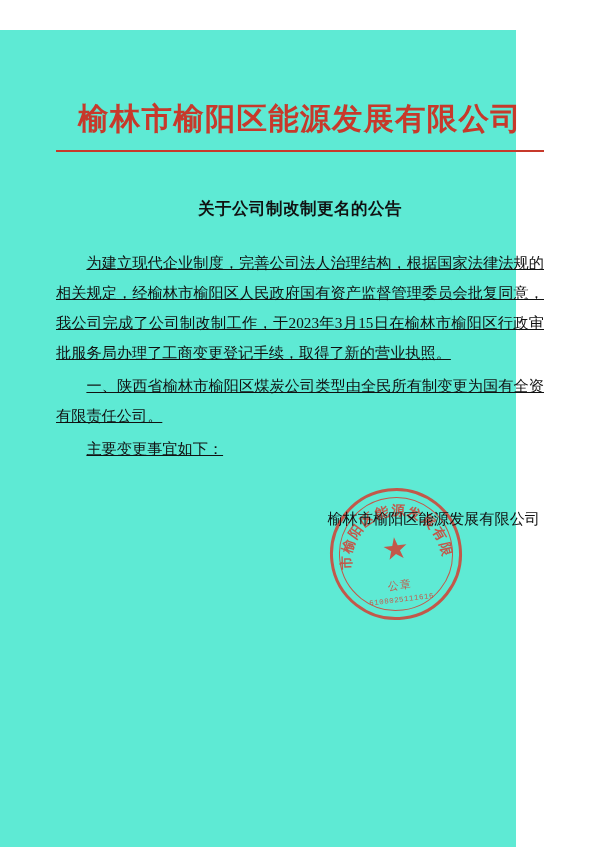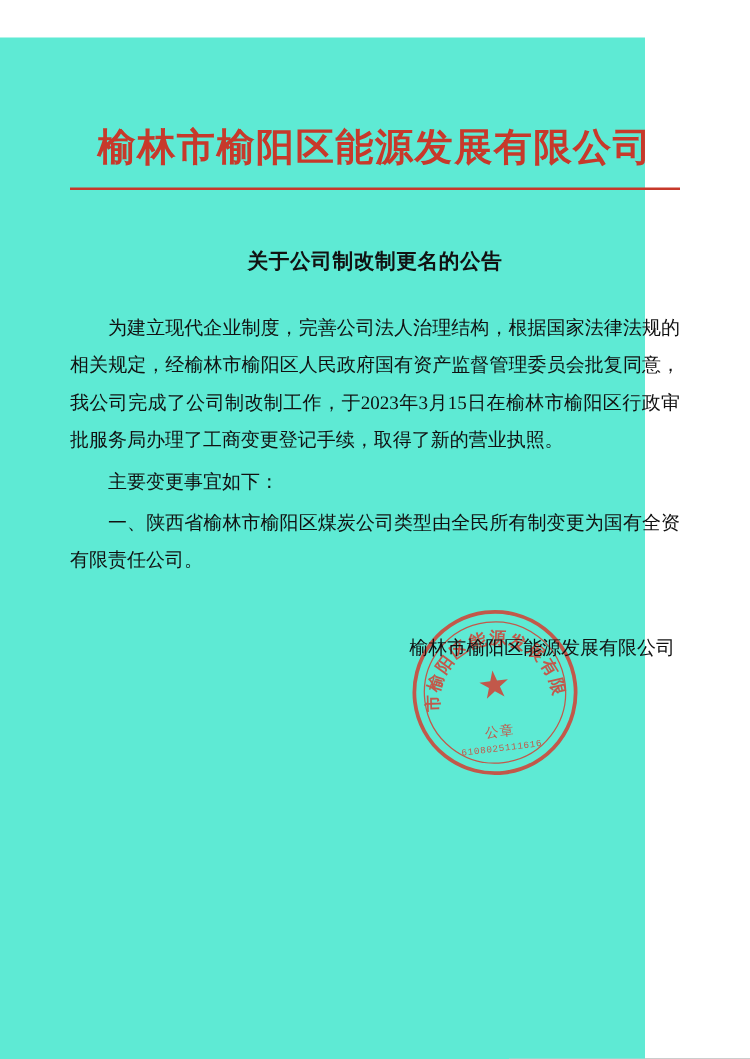--- a/index.html
+++ b/index.html
@@ -66,20 +66,21 @@
     padding-top: 28px;
     color: #111111;
     font-size: 15.2px;
     line-height: 30px;
     text-align: justify;
     text-justify: inter-ideograph;
   }
   .content p {
     margin: 0 0 3px 0;
     text-indent: 2em;
+    text-decoration: underline;
   }
   .closing {
     position: relative;
     margin-top: 16px;
     height: 120px;
   }
   .sign-block {
     position: absolute;
     right: 4px;
     top: 24px;
@@ -171,22 +172,22 @@
     <div class="doc-body">
 
       <h1 class="company-title">榆林市榆阳区能源发展有限公司</h1>
 
       <div class="title-rule"></div>
 
       <h2 class="doc-subject">关于公司制改制更名的公告</h2>
 
       <div class="content">
         <p>为建立现代企业制度，完善公司法人治理结构，根据国家法律法规的相关规定，经榆林市榆阳区人民政府国有资产监督管理委员会批复同意，我公司完成了公司制改制工作，于2023年3月15日在榆林市榆阳区行政审批服务局办理了工商变更登记手续，取得了新的营业执照。</p>
+        <p>一、陕西省榆林市榆阳区煤炭公司类型由全民所有制变更为国有全资有限责任公司。</p>
         <p>主要变更事宜如下：</p>
-        <p>一、陕西省榆林市榆阳区煤炭公司类型由全民所有制变更为国有全资有限责任公司。</p>
       </div>
 
       <div class="closing">
 
         <div class="seal">
           <div class="seal-inner"></div>
           <svg class="seal-arc-text" viewBox="0 0 126 126">
             <defs>
               <path id="arcpath" d="M 17,70 A 46,46 0 1 1 109,70" fill="none"></path>
             </defs>

